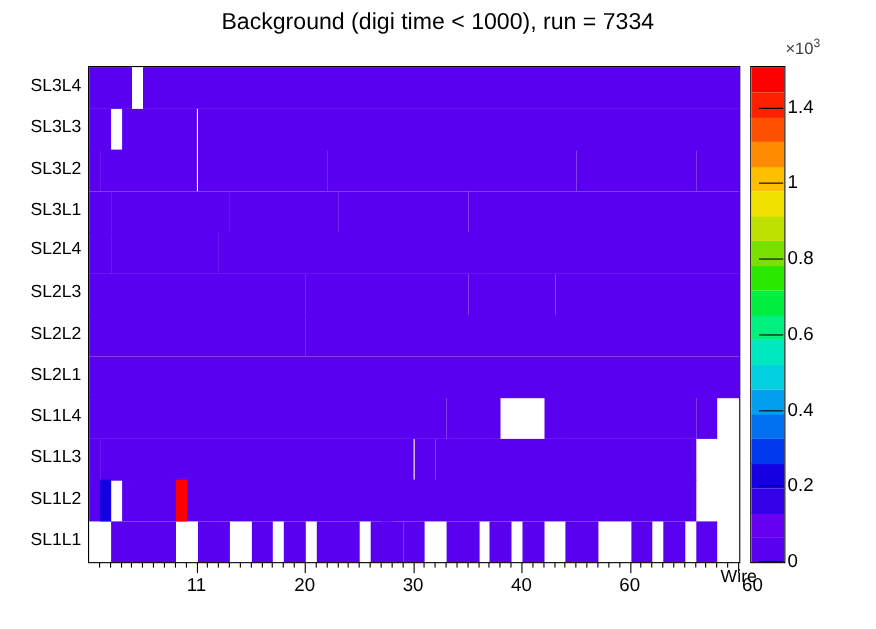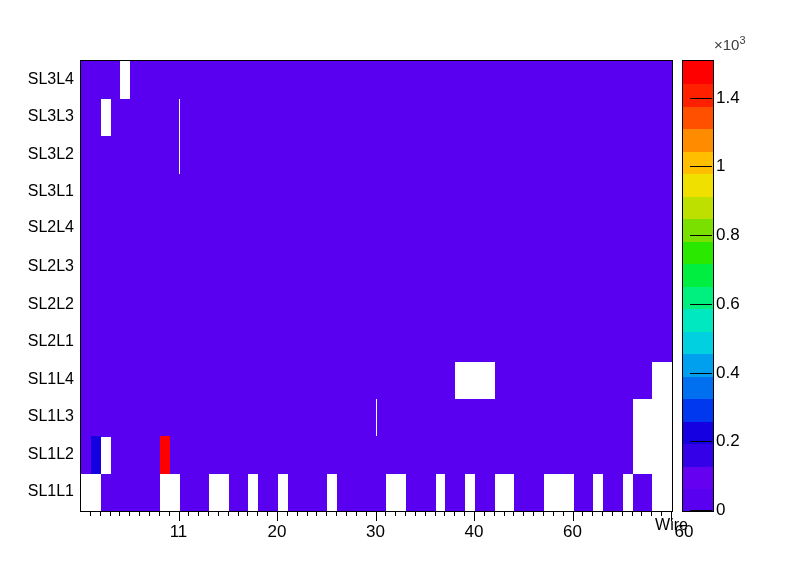--- a/index.html
+++ b/index.html
@@ -139,20 +139,21 @@
   #cb-exponent sup {
     font-size: 11px;
     vertical-align: super;
   }
 </style>
 </head>
 <body>
 
 <div id="canvas">
 
+  <div id="title">Background (digi time &lt; 1000), run = 7334</div>
 
   <div id="y-axis">
       <div class="ylabel" style="top: 78.75px;">SL3L4</div>
       <div class="ytick" style="top: 79px;"></div>
       <div class="ylabel" style="top: 116.25px;">SL3L3</div>
       <div class="ytick" style="top: 116px;"></div>
       <div class="ylabel" style="top: 153.75px;">SL3L2</div>
       <div class="ytick" style="top: 154px;"></div>
       <div class="ylabel" style="top: 191.25px;">SL3L1</div>
       <div class="ytick" style="top: 191px;"></div>

